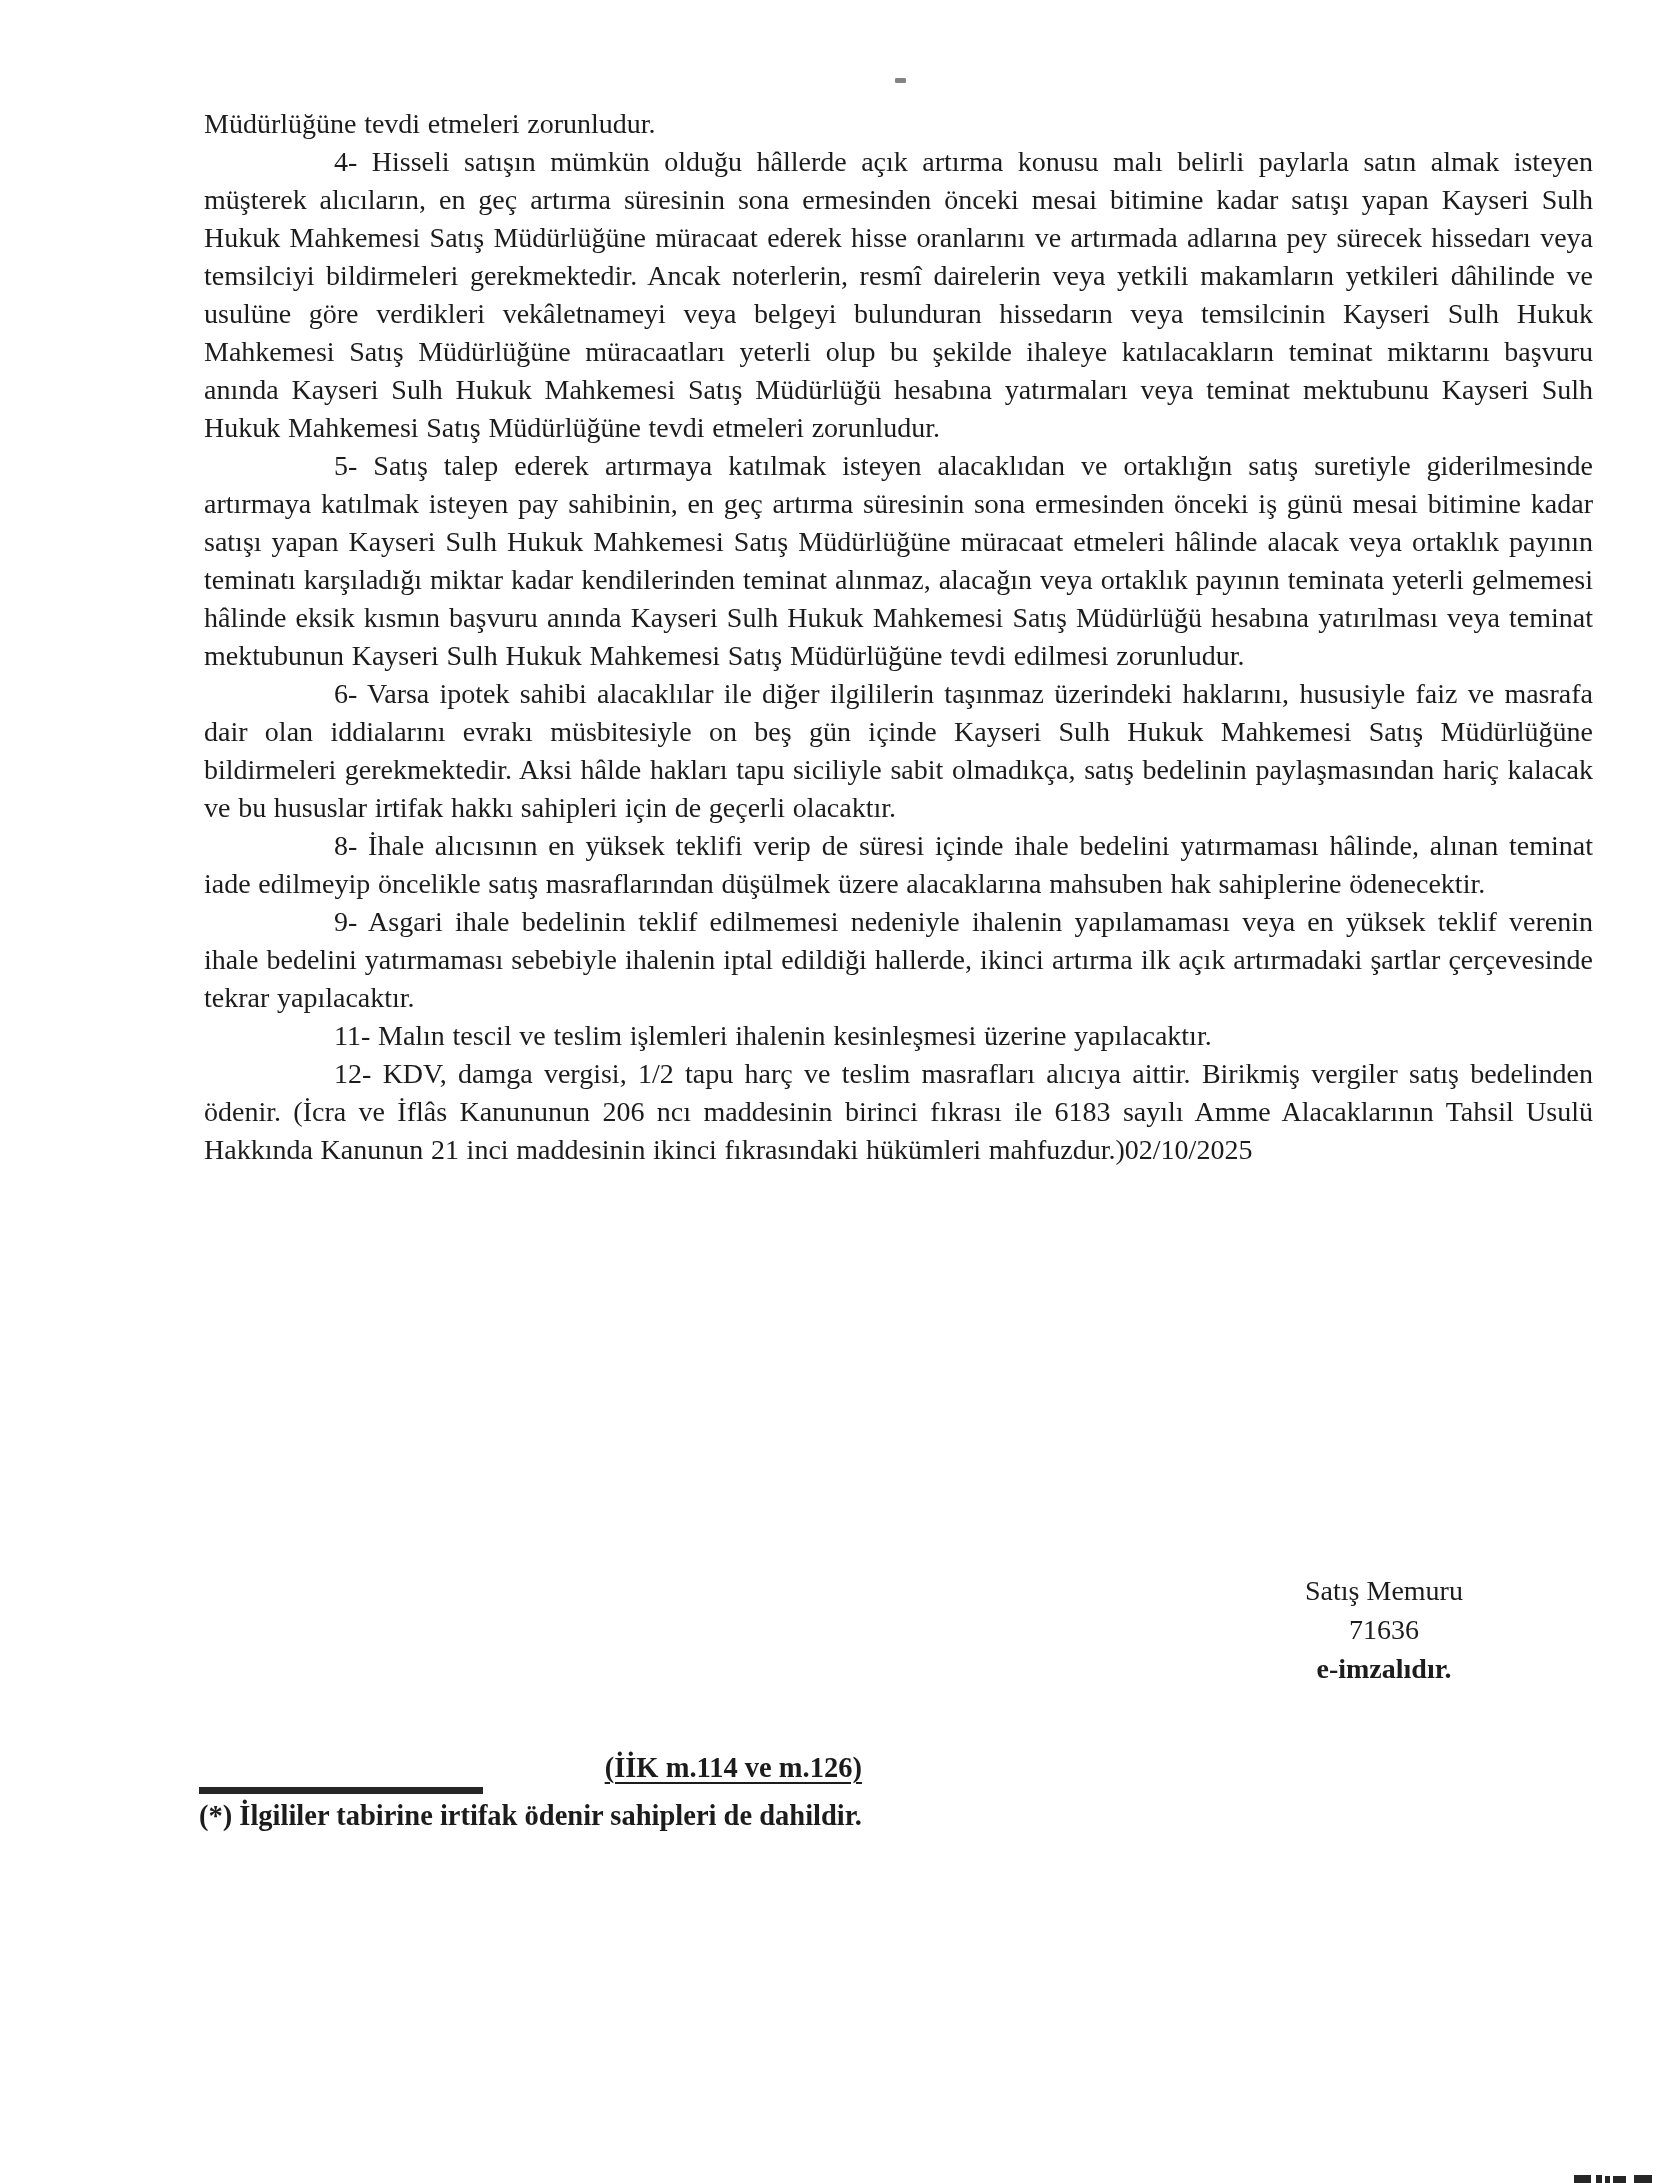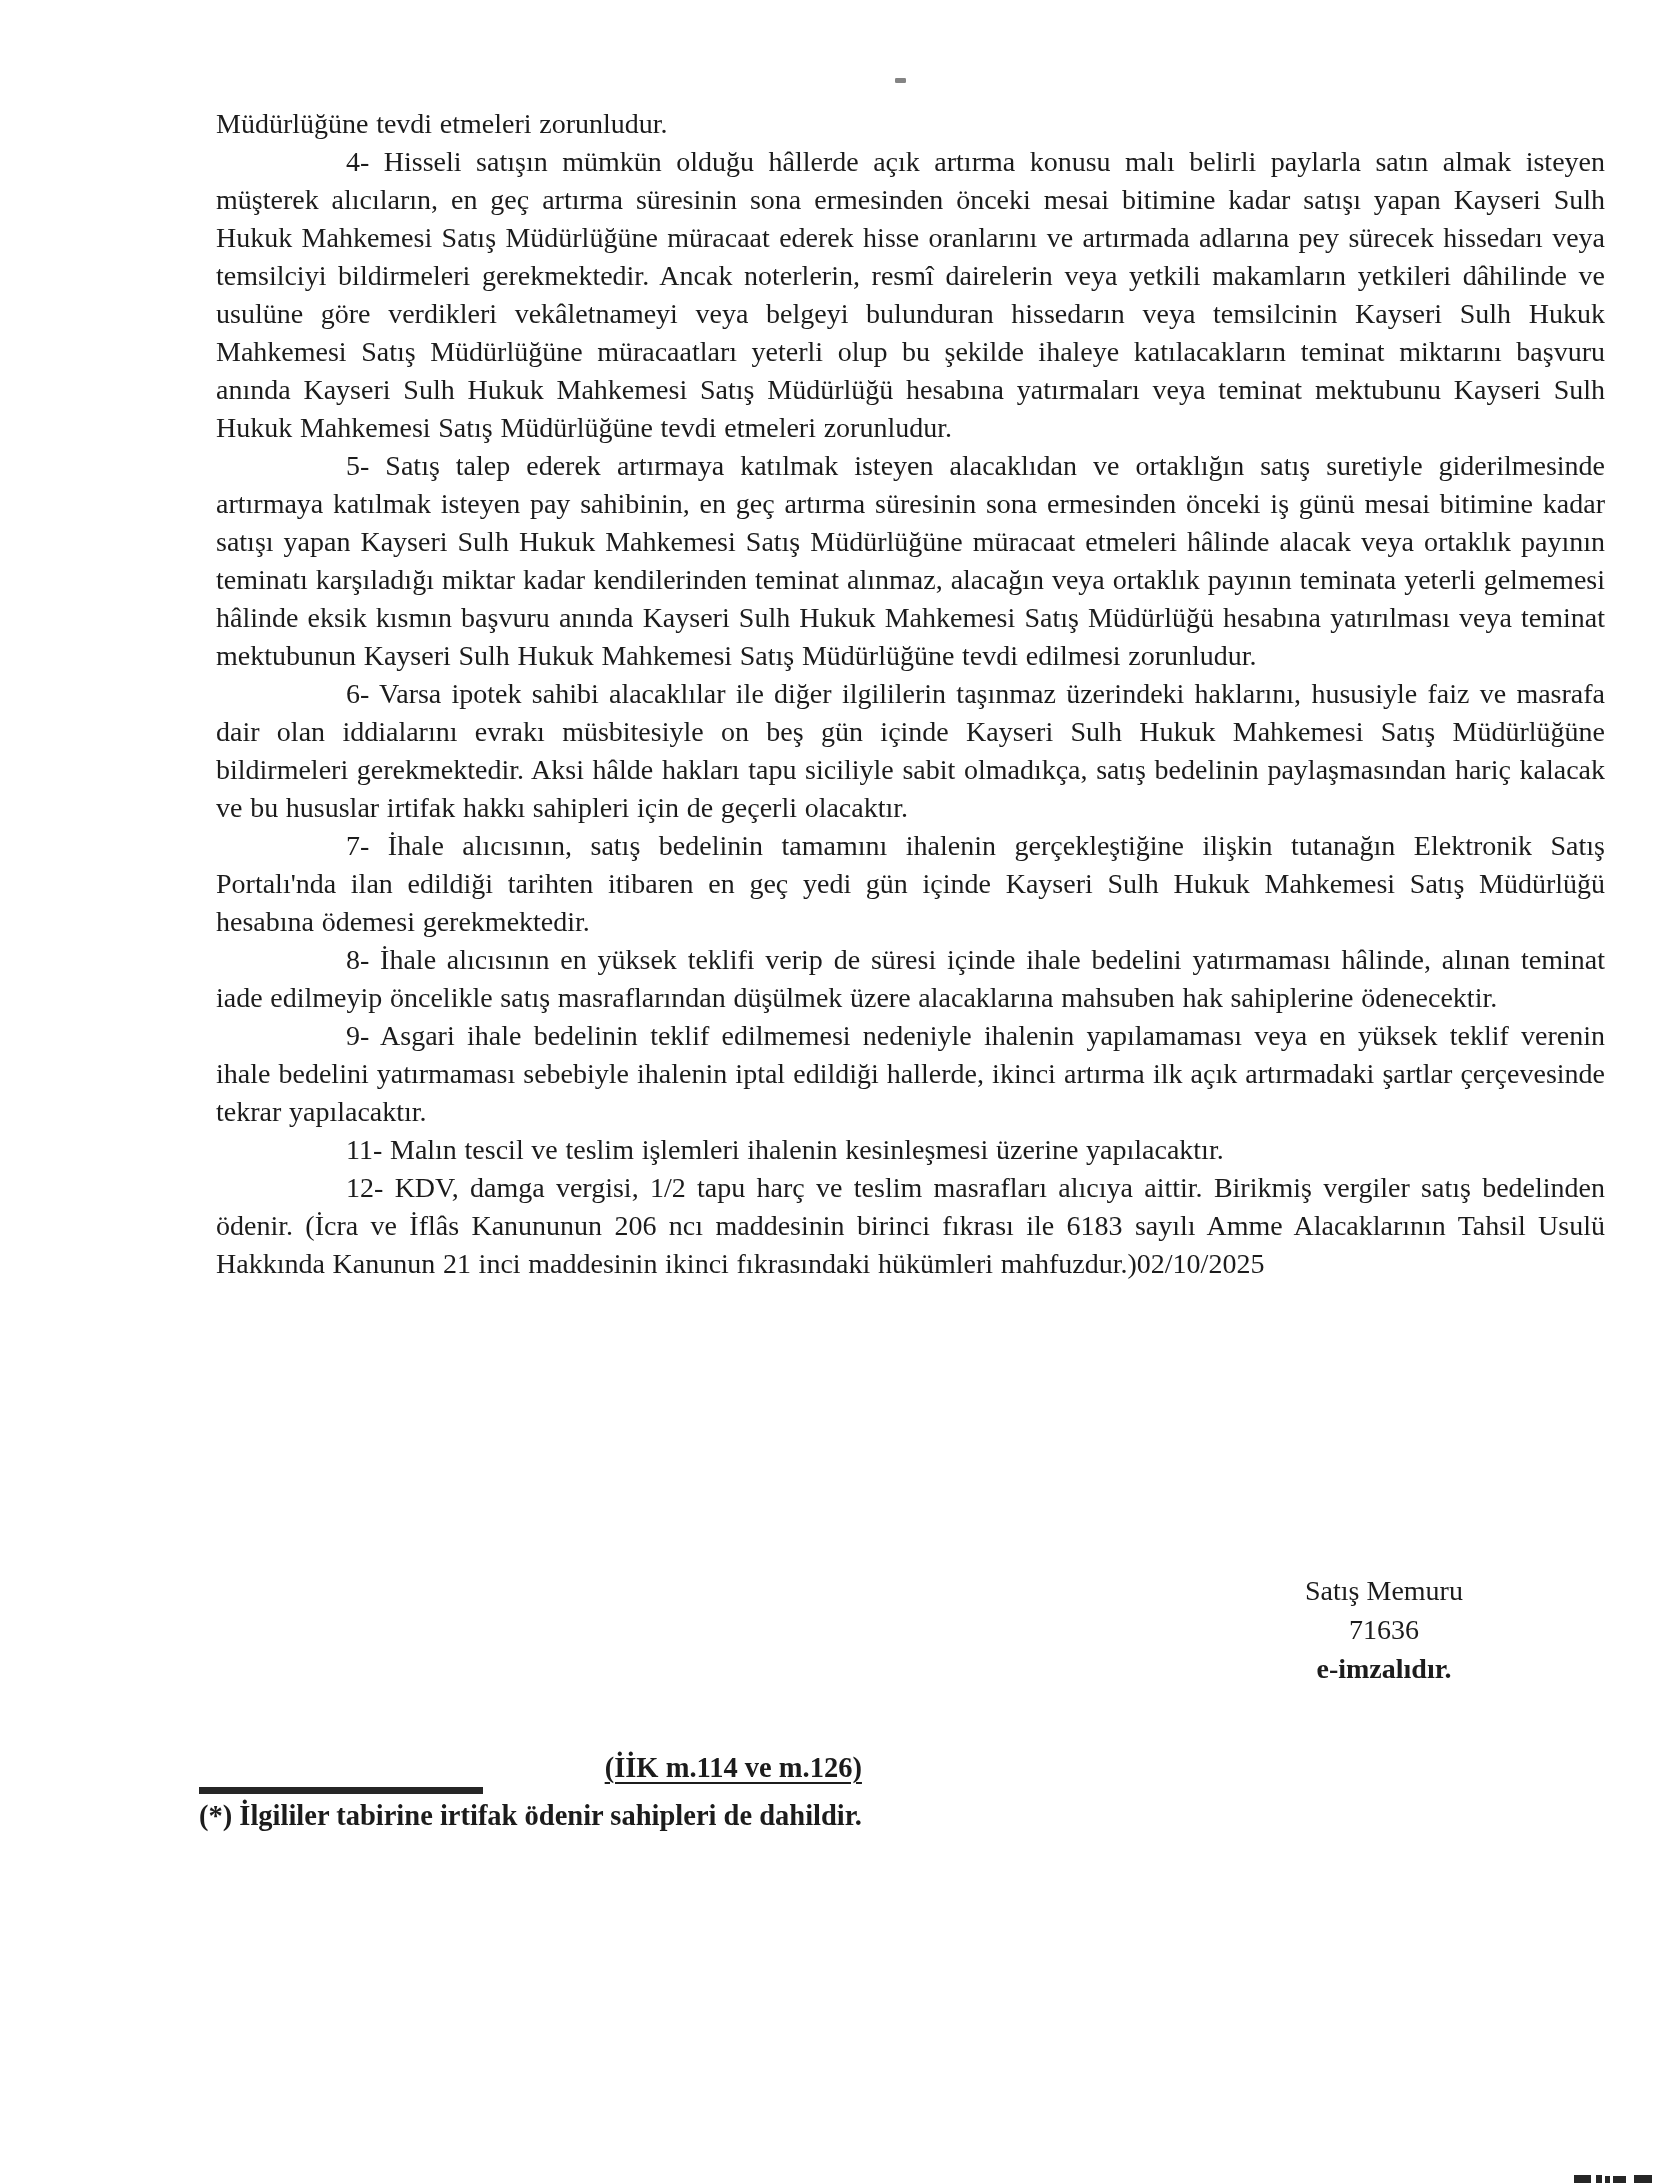--- a/index.html
+++ b/index.html
@@ -10,21 +10,21 @@
     width: 1681px;
     height: 2183px;
     background: #ffffff;
     position: relative;
     overflow: hidden;
     font-family: "Liberation Serif", "DejaVu Serif", serif;
     color: #1c1c1c;
   }
   .content {
     position: absolute;
-    left: 216px;
+    left: 204px;
     top: 105px;
     width: 1389px;
   }
   p.body-par {
     margin: 0;
     font-size: 28px;
     line-height: 38px;
     text-align: justify;
     word-spacing: 0.7px;
   }
@@ -98,21 +98,20 @@
 </head>
 <body>
 
 <div class="smudge"></div>
 
 <div class="content">
   <p class="body-par">Müdürlüğüne tevdi etmeleri zorunludur.</p>
   <p class="body-par indent">4- Hisseli satışın mümkün olduğu hâllerde açık artırma konusu malı belirli paylarla satın almak isteyen müşterek alıcıların, en geç artırma süresinin sona ermesinden önceki mesai bitimine kadar satışı yapan Kayseri Sulh Hukuk Mahkemesi Satış Müdürlüğüne müracaat ederek hisse oranlarını ve artırmada adlarına pey sürecek hissedarı veya temsilciyi bildirmeleri gerekmektedir. Ancak noterlerin, resmî dairelerin veya yetkili makamların yetkileri dâhilinde ve usulüne göre verdikleri vekâletnameyi veya belgeyi bulunduran hissedarın veya temsilcinin Kayseri Sulh Hukuk Mahkemesi Satış Müdürlüğüne müracaatları yeterli olup bu şekilde ihaleye katılacakların teminat miktarını başvuru anında Kayseri Sulh Hukuk Mahkemesi Satış Müdürlüğü hesabına yatırmaları veya teminat mektubunu Kayseri Sulh Hukuk Mahkemesi Satış Müdürlüğüne tevdi etmeleri zorunludur.</p>
   <p class="body-par indent">5- Satış talep ederek artırmaya katılmak isteyen alacaklıdan ve ortaklığın satış suretiyle giderilmesinde artırmaya katılmak isteyen pay sahibinin, en geç artırma süresinin sona ermesinden önceki iş günü mesai bitimine kadar satışı yapan Kayseri Sulh Hukuk Mahkemesi Satış Müdürlüğüne müracaat etmeleri hâlinde alacak veya ortaklık payının teminatı karşıladığı miktar kadar kendilerinden teminat alınmaz, alacağın veya ortaklık payının teminata yeterli gelmemesi hâlinde eksik kısmın başvuru anında Kayseri Sulh Hukuk Mahkemesi Satış Müdürlüğü hesabına yatırılması veya teminat mektubunun Kayseri Sulh Hukuk Mahkemesi Satış Müdürlüğüne tevdi edilmesi zorunludur.</p>
   <p class="body-par indent">6- Varsa ipotek sahibi alacaklılar ile diğer ilgililerin taşınmaz üzerindeki haklarını, hususiyle faiz ve masrafa dair olan iddialarını evrakı müsbitesiyle on beş gün içinde Kayseri Sulh Hukuk Mahkemesi Satış Müdürlüğüne bildirmeleri gerekmektedir. Aksi hâlde hakları tapu siciliyle sabit olmadıkça, satış bedelinin paylaşmasından hariç kalacak ve bu hususlar irtifak hakkı sahipleri için de geçerli olacaktır.</p>
-  <p class="body-par indent">7- İhale alıcısının, satış bedelinin tamamını ihalenin gerçekleştiğine ilişkin tutanağın Elektronik Satış Portalı'nda ilan edildiği tarihten itibaren en geç yedi gün içinde Kayseri Sulh Hukuk Mahkemesi Satış Müdürlüğü hesabına ödemesi gerekmektedir.</p>
   <p class="body-par indent">8- İhale alıcısının en yüksek teklifi verip de süresi içinde ihale bedelini yatırmaması hâlinde, alınan teminat iade edilmeyip öncelikle satış masraflarından düşülmek üzere alacaklarına mahsuben hak sahiplerine ödenecektir.</p>
   <p class="body-par indent">9- Asgari ihale bedelinin teklif edilmemesi nedeniyle ihalenin yapılamaması veya en yüksek teklif verenin ihale bedelini yatırmaması sebebiyle ihalenin iptal edildiği hallerde, ikinci artırma ilk açık artırmadaki şartlar çerçevesinde tekrar yapılacaktır.</p>
   <p class="body-par indent">11- Malın tescil ve teslim işlemleri ihalenin kesinleşmesi üzerine yapılacaktır.</p>
   <p class="body-par indent"><span>12-  KDV, damga vergisi, 1/2 tapu harç ve teslim masrafları alıcıya aittir. Birikmiş vergiler satış bedelinden ödenir. </span><span class="italic">(İcra ve İflâs Kanununun 206 ncı maddesinin birinci fıkrası ile 6183 sayılı Amme Alacaklarının Tahsil Usulü Hakkında Kanunun 21 inci maddesinin ikinci fıkrasındaki hükümleri mahfuzdur.)</span><span>02/10/2025</span></p>
 </div>
 
 <div class="signature">
   <div>Satış Memuru</div>
   <div>71636</div>
   <div class="esign">e-imzalıdır.</div>

